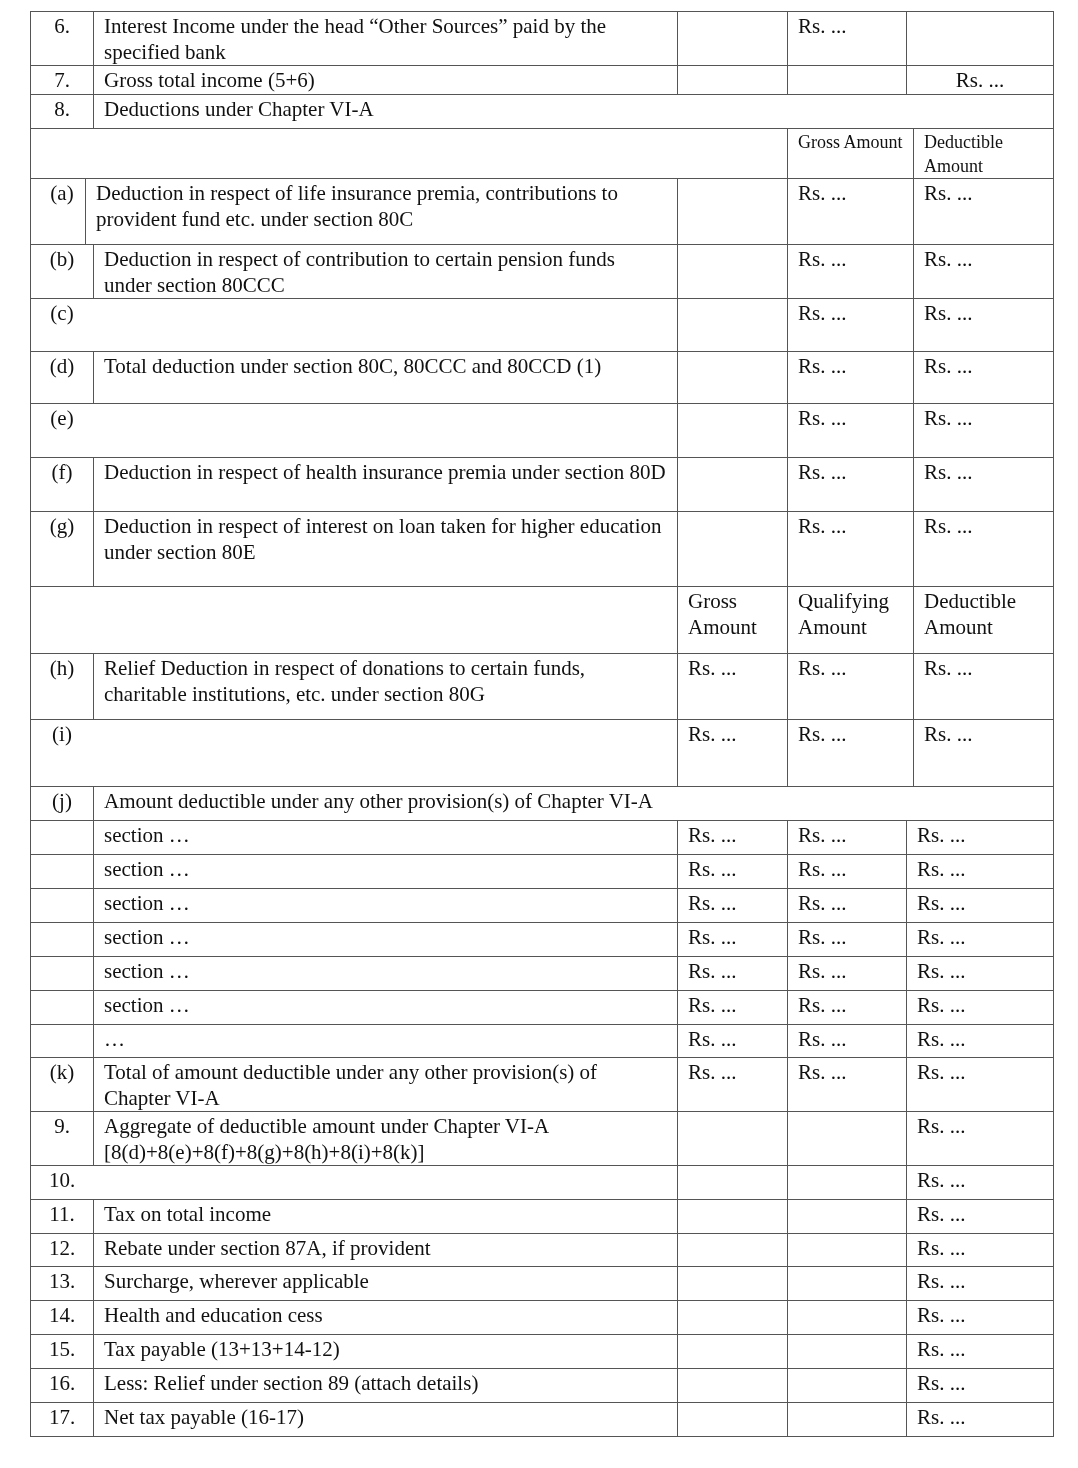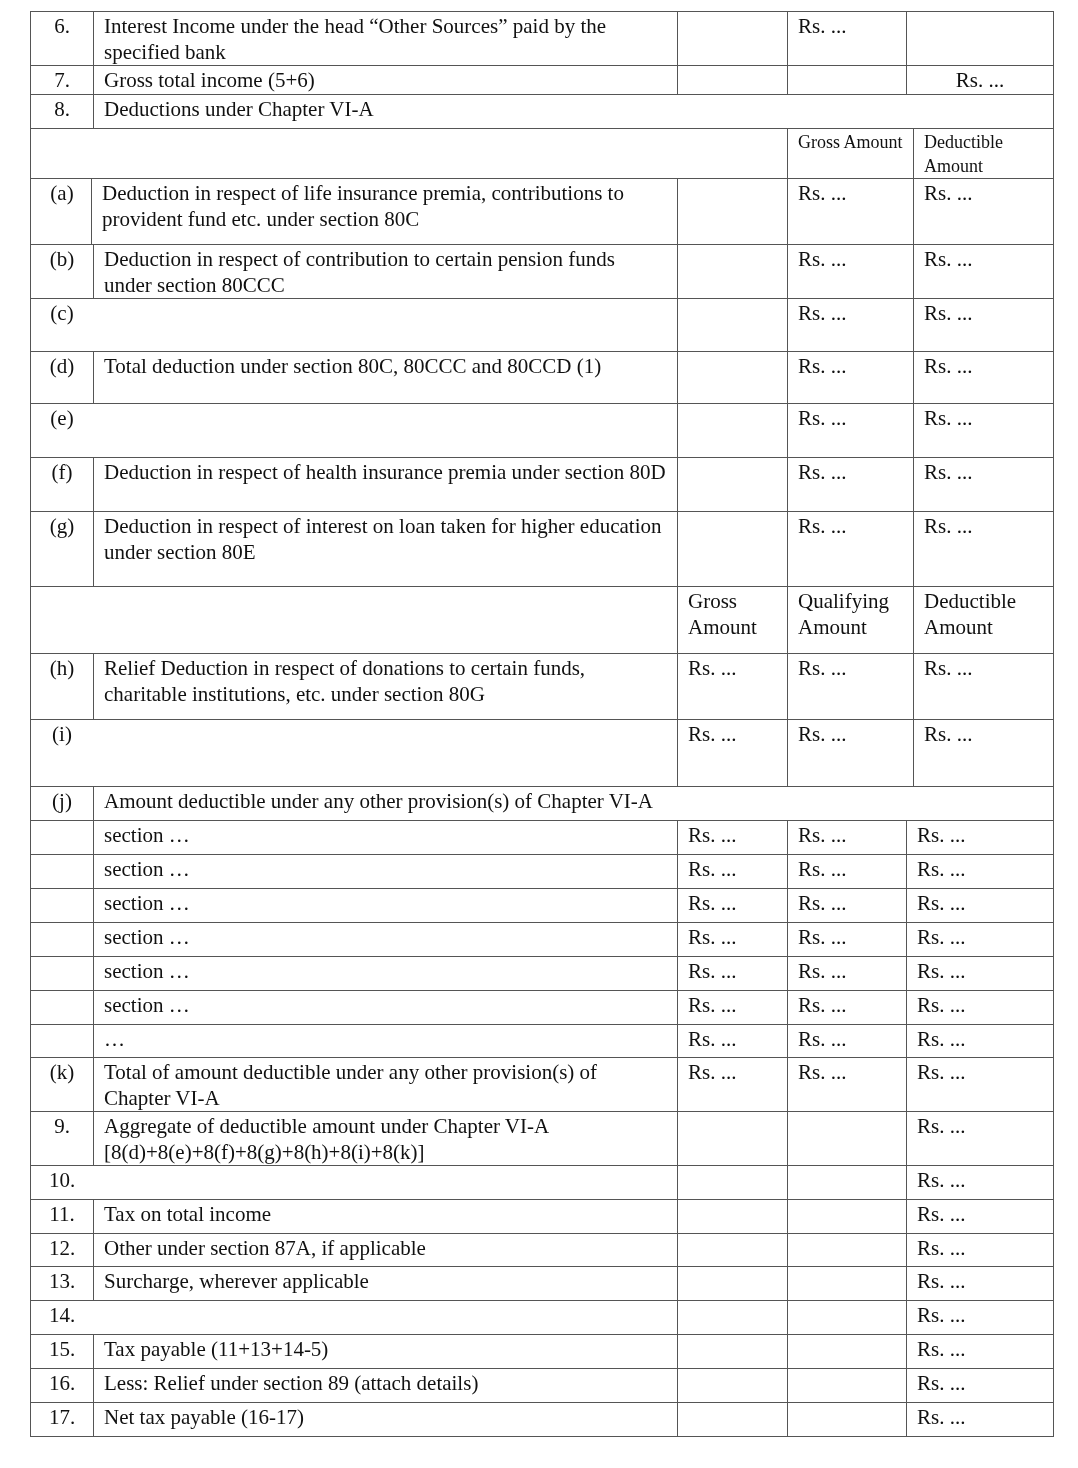--- a/index.html
+++ b/index.html
@@ -44,21 +44,21 @@
   <div class="hline" style="top:128px"></div>
   <div class="row" style="top:128px;height:50px">
     <div class="cell" style="left:0;width:757px"></div>
     <div class="cell small" style="left:757px;width:126px;width:126px">Gross Amount</div>
     <div class="cell small" style="left:883px;width:140px">Deductible Amount</div>
   </div>
 
   <div class="hline" style="top:178px"></div>
   <div class="row" style="top:178px;height:66px">
     <div class="cell center" style="left:0;width:63px">(a)</div>
-    <div class="cell" style="left:61px;width:584px">Deduction in respect of life insurance premia, contributions to provident fund etc. under section 80C</div>
+    <div class="cell" style="left:55px;width:584px">Deduction in respect of life insurance premia, contributions to provident fund etc. under section 80C</div>
     <div class="cell" style="left:647px;width:110px"></div>
     <div class="cell" style="left:757px;width:126px">Rs. ...</div>
     <div class="cell" style="left:883px;width:140px">Rs. ...</div>
   </div>
 
   <div class="hline" style="top:244px"></div>
   <div class="row" style="top:244px;height:54px">
     <div class="cell center" style="left:0;width:63px">(b)</div>
     <div class="cell" style="left:63px;width:584px">Deduction in respect of contribution to certain pension funds under section 80CCC</div>
     <div class="cell" style="left:647px;width:110px"></div>
@@ -226,44 +226,45 @@
   <div class="row" style="top:1199px;height:34px">
     <div class="cell center" style="left:0;width:63px">11.</div>
     <div class="cell" style="left:63px;width:584px">Tax on total income</div>
     <div class="cell" style="left:647px;width:110px"></div>
     <div class="cell" style="left:757px;width:119px"></div>
     <div class="cell" style="left:876px;width:147px">Rs. ...</div>
   </div>
   <div class="hline" style="top:1233px"></div>
   <div class="row" style="top:1233px;height:33px">
     <div class="cell center" style="left:0;width:63px">12.</div>
-    <div class="cell" style="left:63px;width:584px">Other under section 87A, if applicable</div>
+    <div class="cell" style="left:63px;width:584px">Rebate under section 87A, if provident</div>
     <div class="cell" style="left:647px;width:110px"></div>
     <div class="cell" style="left:757px;width:119px"></div>
     <div class="cell" style="left:876px;width:147px">Rs. ...</div>
   </div>
   <div class="hline" style="top:1266px"></div>
   <div class="row" style="top:1266px;height:34px">
     <div class="cell center" style="left:0;width:63px">13.</div>
     <div class="cell" style="left:63px;width:584px">Surcharge, wherever applicable</div>
     <div class="cell" style="left:647px;width:110px"></div>
     <div class="cell" style="left:757px;width:119px"></div>
     <div class="cell" style="left:876px;width:147px">Rs. ...</div>
   </div>
   <div class="hline" style="top:1300px"></div>
   <div class="row" style="top:1300px;height:34px">
     <div class="cell center" style="left:0;width:63px">14.</div>
+    <div class="cell" style="left:63px;width:584px">Health and education cess</div>
     <div class="cell" style="left:647px;width:110px"></div>
     <div class="cell" style="left:757px;width:119px"></div>
     <div class="cell" style="left:876px;width:147px">Rs. ...</div>
   </div>
   <div class="hline" style="top:1334px"></div>
   <div class="row" style="top:1334px;height:34px">
     <div class="cell center" style="left:0;width:63px">15.</div>
-    <div class="cell" style="left:63px;width:584px">Tax payable (11+13+14-5)</div>
+    <div class="cell" style="left:63px;width:584px">Tax payable (13+13+14-12)</div>
     <div class="cell" style="left:647px;width:110px"></div>
     <div class="cell" style="left:757px;width:119px"></div>
     <div class="cell" style="left:876px;width:147px">Rs. ...</div>
   </div>
   <div class="hline" style="top:1368px"></div>
   <div class="row" style="top:1368px;height:34px">
     <div class="cell center" style="left:0;width:63px">16.</div>
     <div class="cell" style="left:63px;width:584px">Less: Relief under section 89 (attach details)</div>
     <div class="cell" style="left:647px;width:110px"></div>
     <div class="cell" style="left:757px;width:119px"></div>

